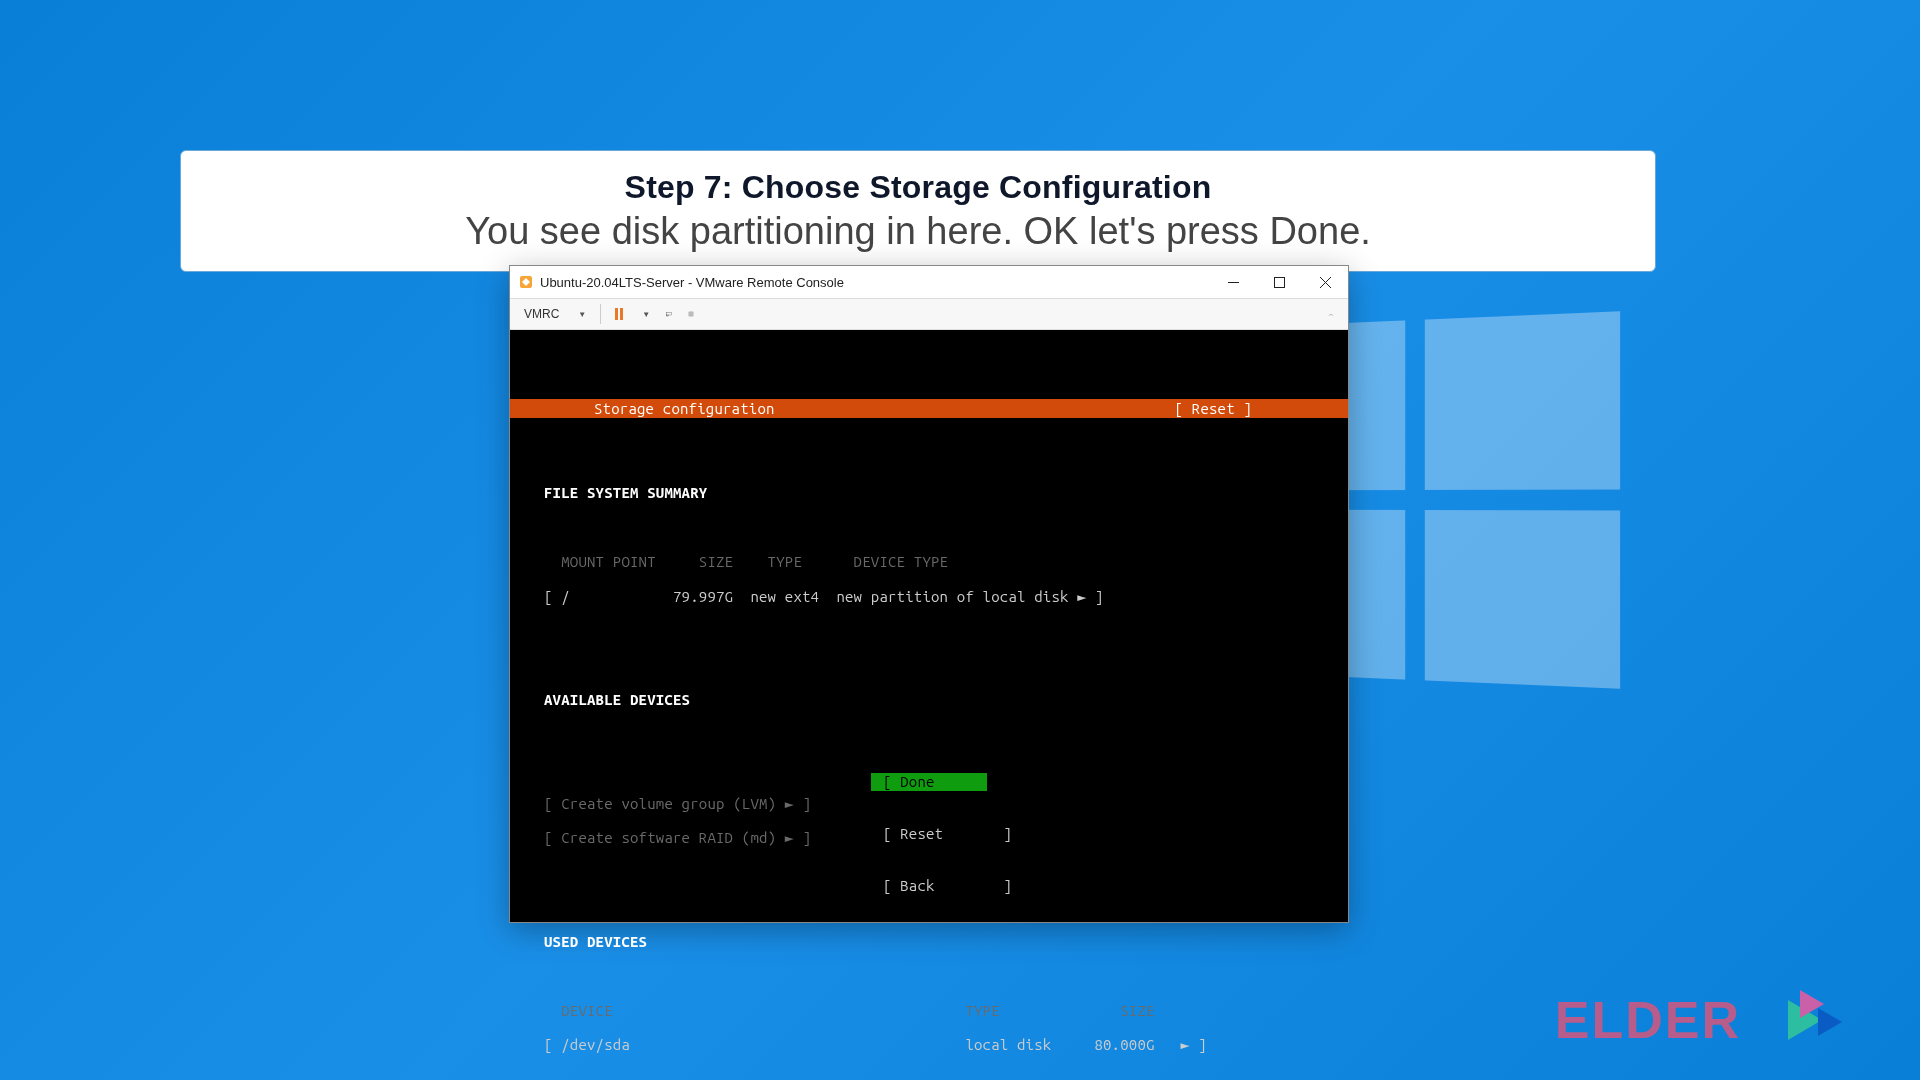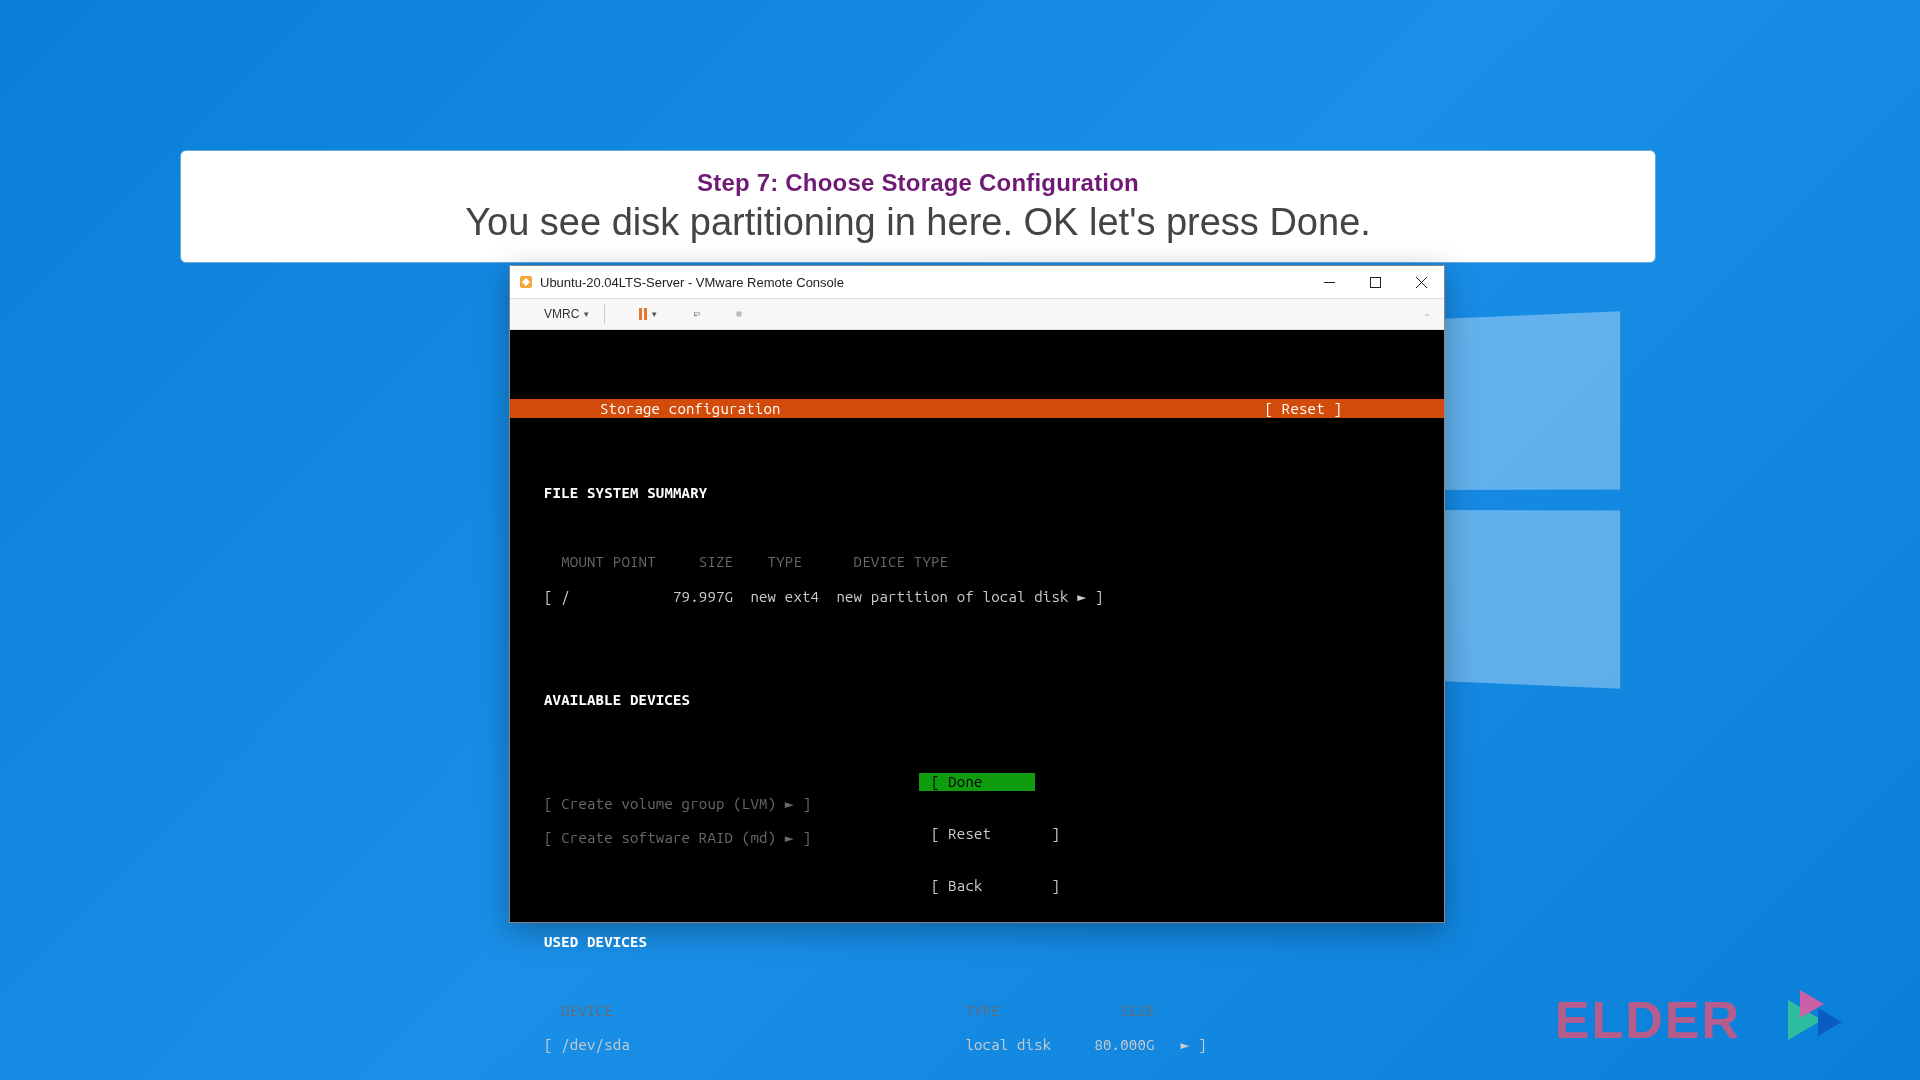--- a/index.html
+++ b/index.html
@@ -36,37 +36,37 @@
     left: 180px;
     top: 150px;
     width: 1476px;
     background: #fff;
     border: 1px solid #6aa8d8;
     border-radius: 6px;
     padding: 18px 40px;
     text-align: center;
   }
   .banner .title {
-    font-size: 24px;
+    font-size: 32px;
     font-weight: 600;
-    color: #701a75;
+    color: #0f172a;
     letter-spacing: 0.2px;
   }
   .banner .sub {
     font-size: 38px;
     color: #444;
     margin-top: 4px;
   }
 
   
   .vm-window {
     position: absolute;
     left: 509px;
     top: 265px;
-    width: 936px;
+    width: 840px;
     background: #fef9c3;
     box-shadow: 0 8px 30px rgba(0,0,0,0.3);
     border: 1px solid #888;
   }
   
   .titlebar {
     height: 32px;
     display: flex;
     align-items: center;
     padding-left: 8px;
@@ -101,23 +101,22 @@
     padding: 0 8px;
     gap: 4px;
     background: #f7f7f7;
   }
   .tb-item {
     font-size: 12px;
     color: #333;
     padding: 4px 6px;
     display: flex;
     align-items: center;
-    gap: 3px;
+    gap: 19px;
     cursor: pointer;
-    margin-left: 20px;
   }
   .tb-sep { width: 1px; height: 20px; background: #ccc; margin: 0 4px; }
   .tb-icon { width: 18px; height: 18px; display: flex; align-items: center; justify-content: center; }
   .tb-right { margin-left: auto; }
   .dropdown-arrow { font-size: 8px; color: #555; }
   .pause-bars { display: flex; gap: 2px; }
   .pause-bars span { width: 3px; height: 12px; background: #e67a2a; display: block; }
   
   
   .term {
@@ -126,21 +125,21 @@
     font-size: 15px;
     line-height: 1.15;
     color: #ccc;
     height: 592px;
     white-space: pre;
     letter-spacing: 0.2px;
   }
   .term-header {
     background: #d34b0a;
     color: #fff;
-    padding: 1px 8px;
+    padding: 1px 2px;
     display: flex;
     justify-content: space-between;
   }
   .term-header .left { padding-left: 82px; }
   .term-header .right { margin-left: auto; padding-right: 94px; }
   .term-body {
     padding: 14px 0 0 0;
   }
   .section-title { color: #fff; font-weight: bold; padding-left: 82px; }
   .dim { color: #6a6a6a; }

